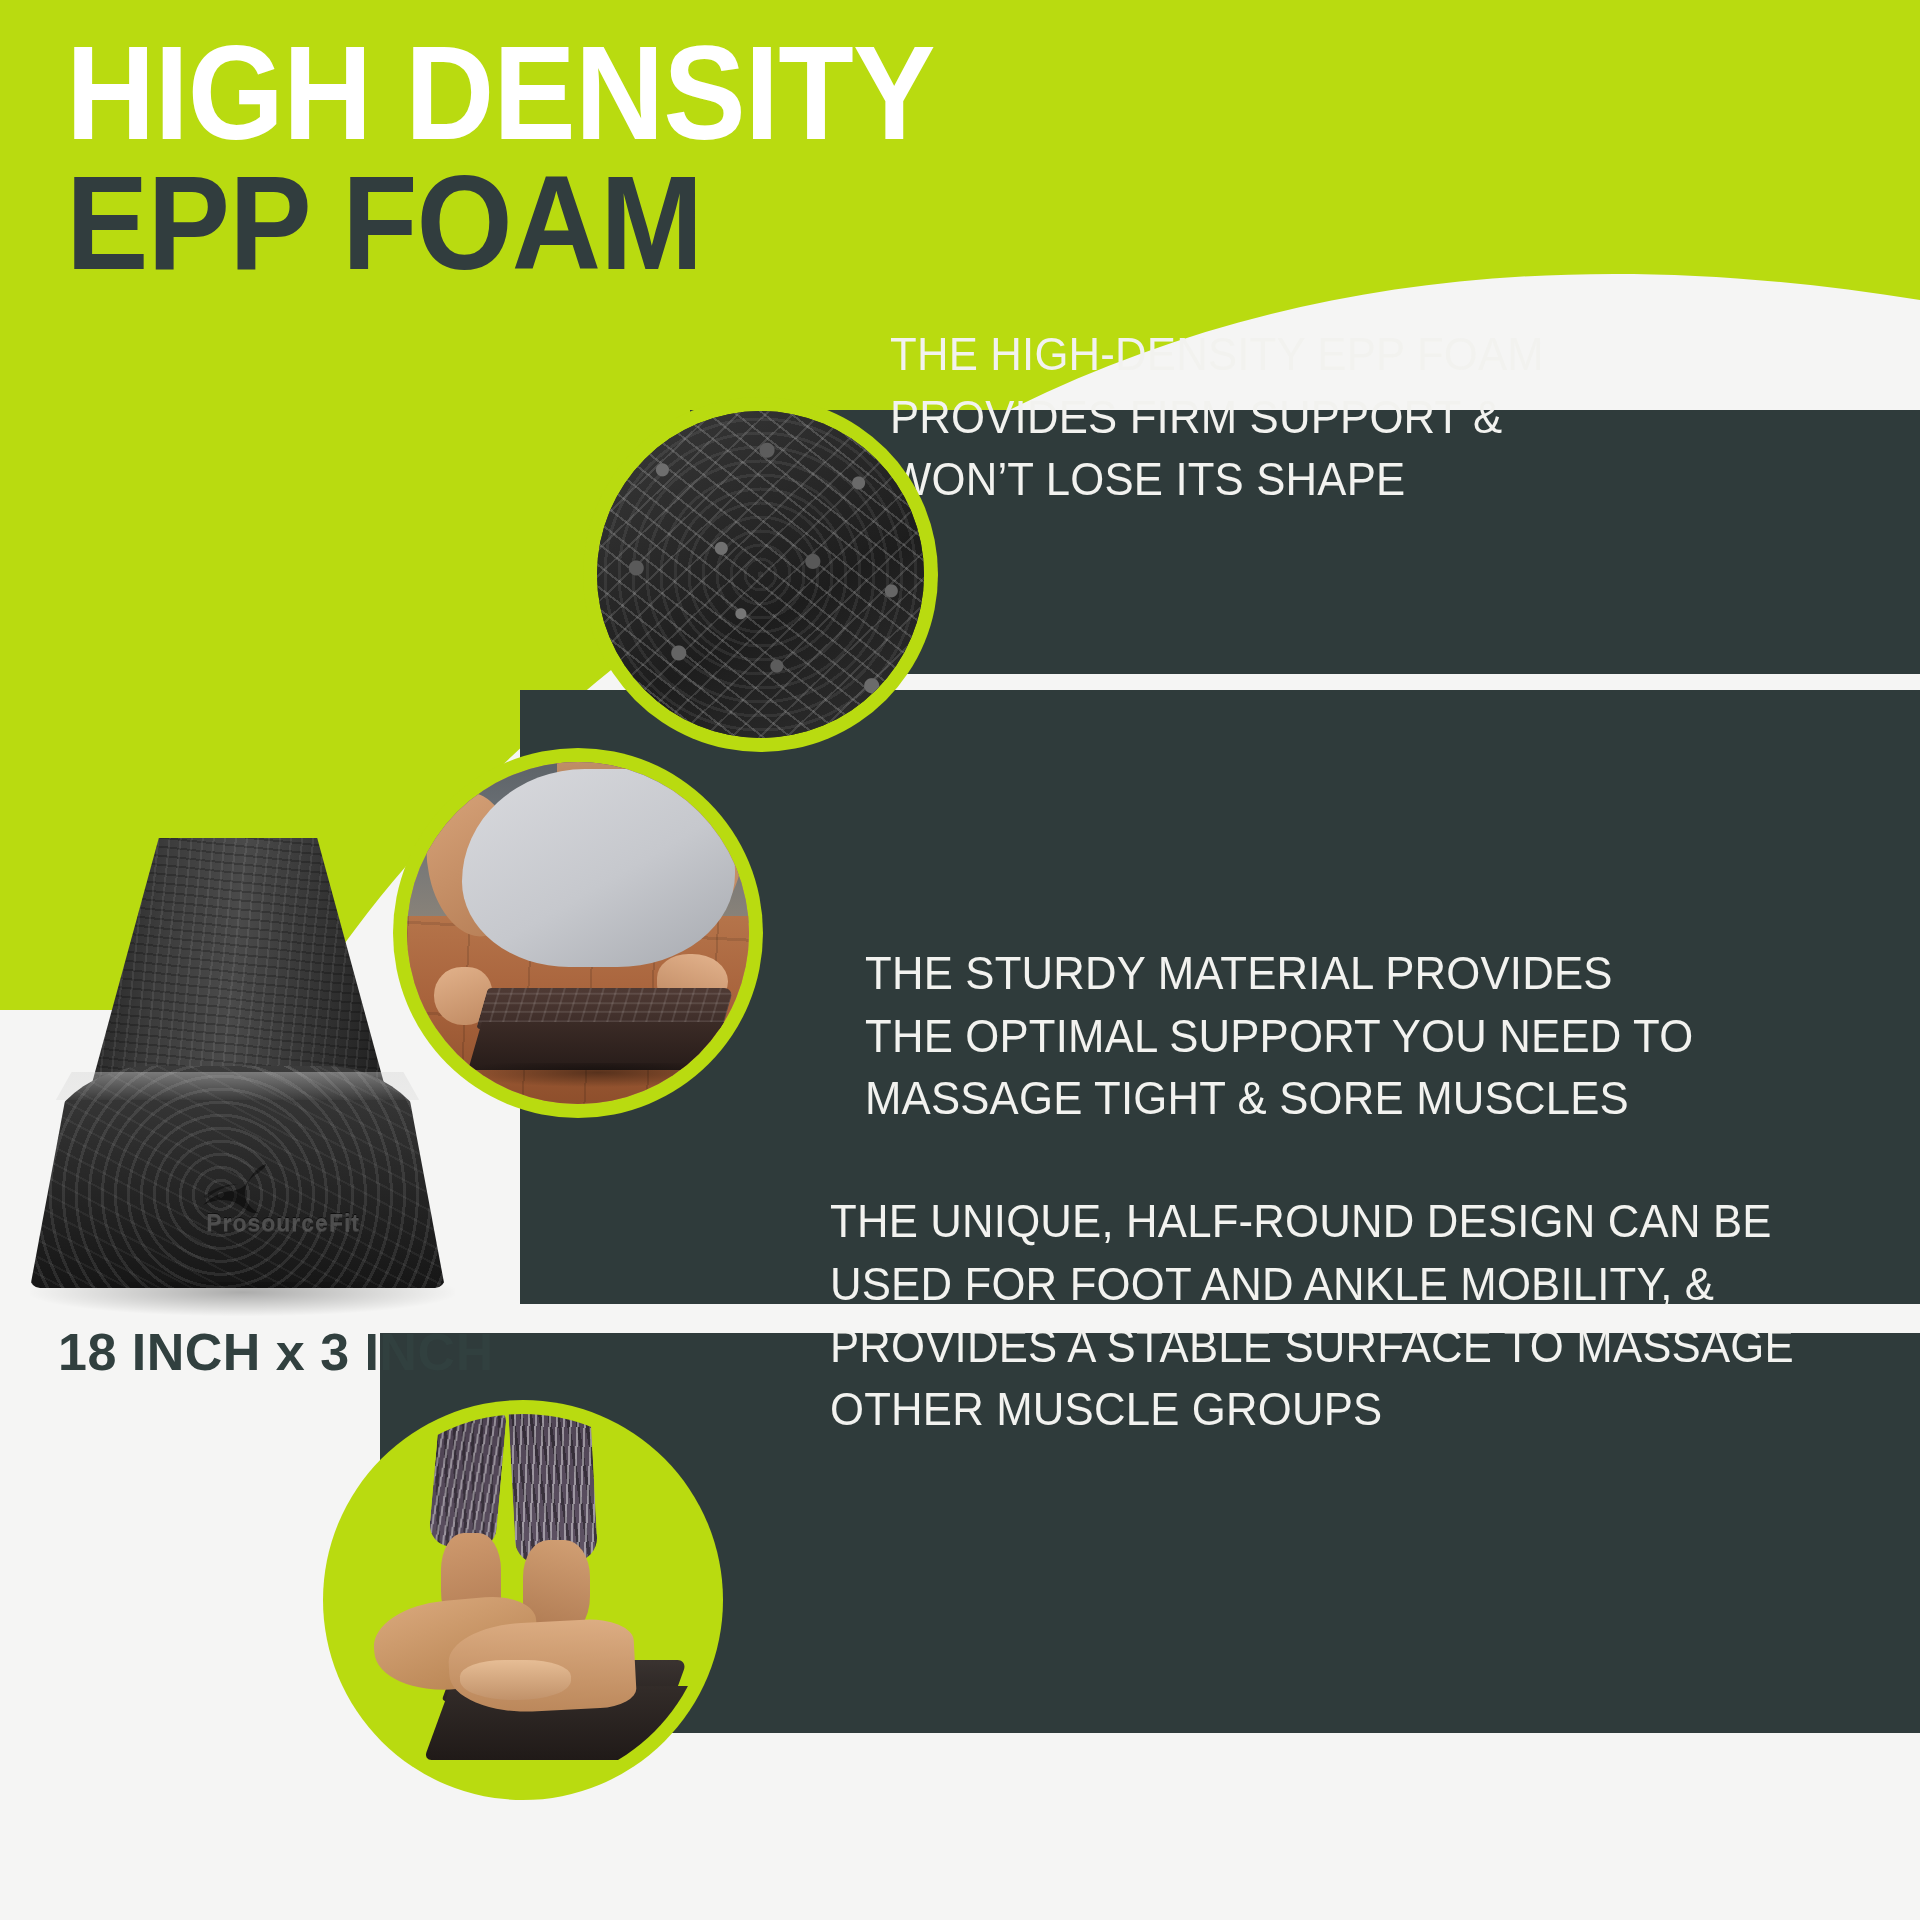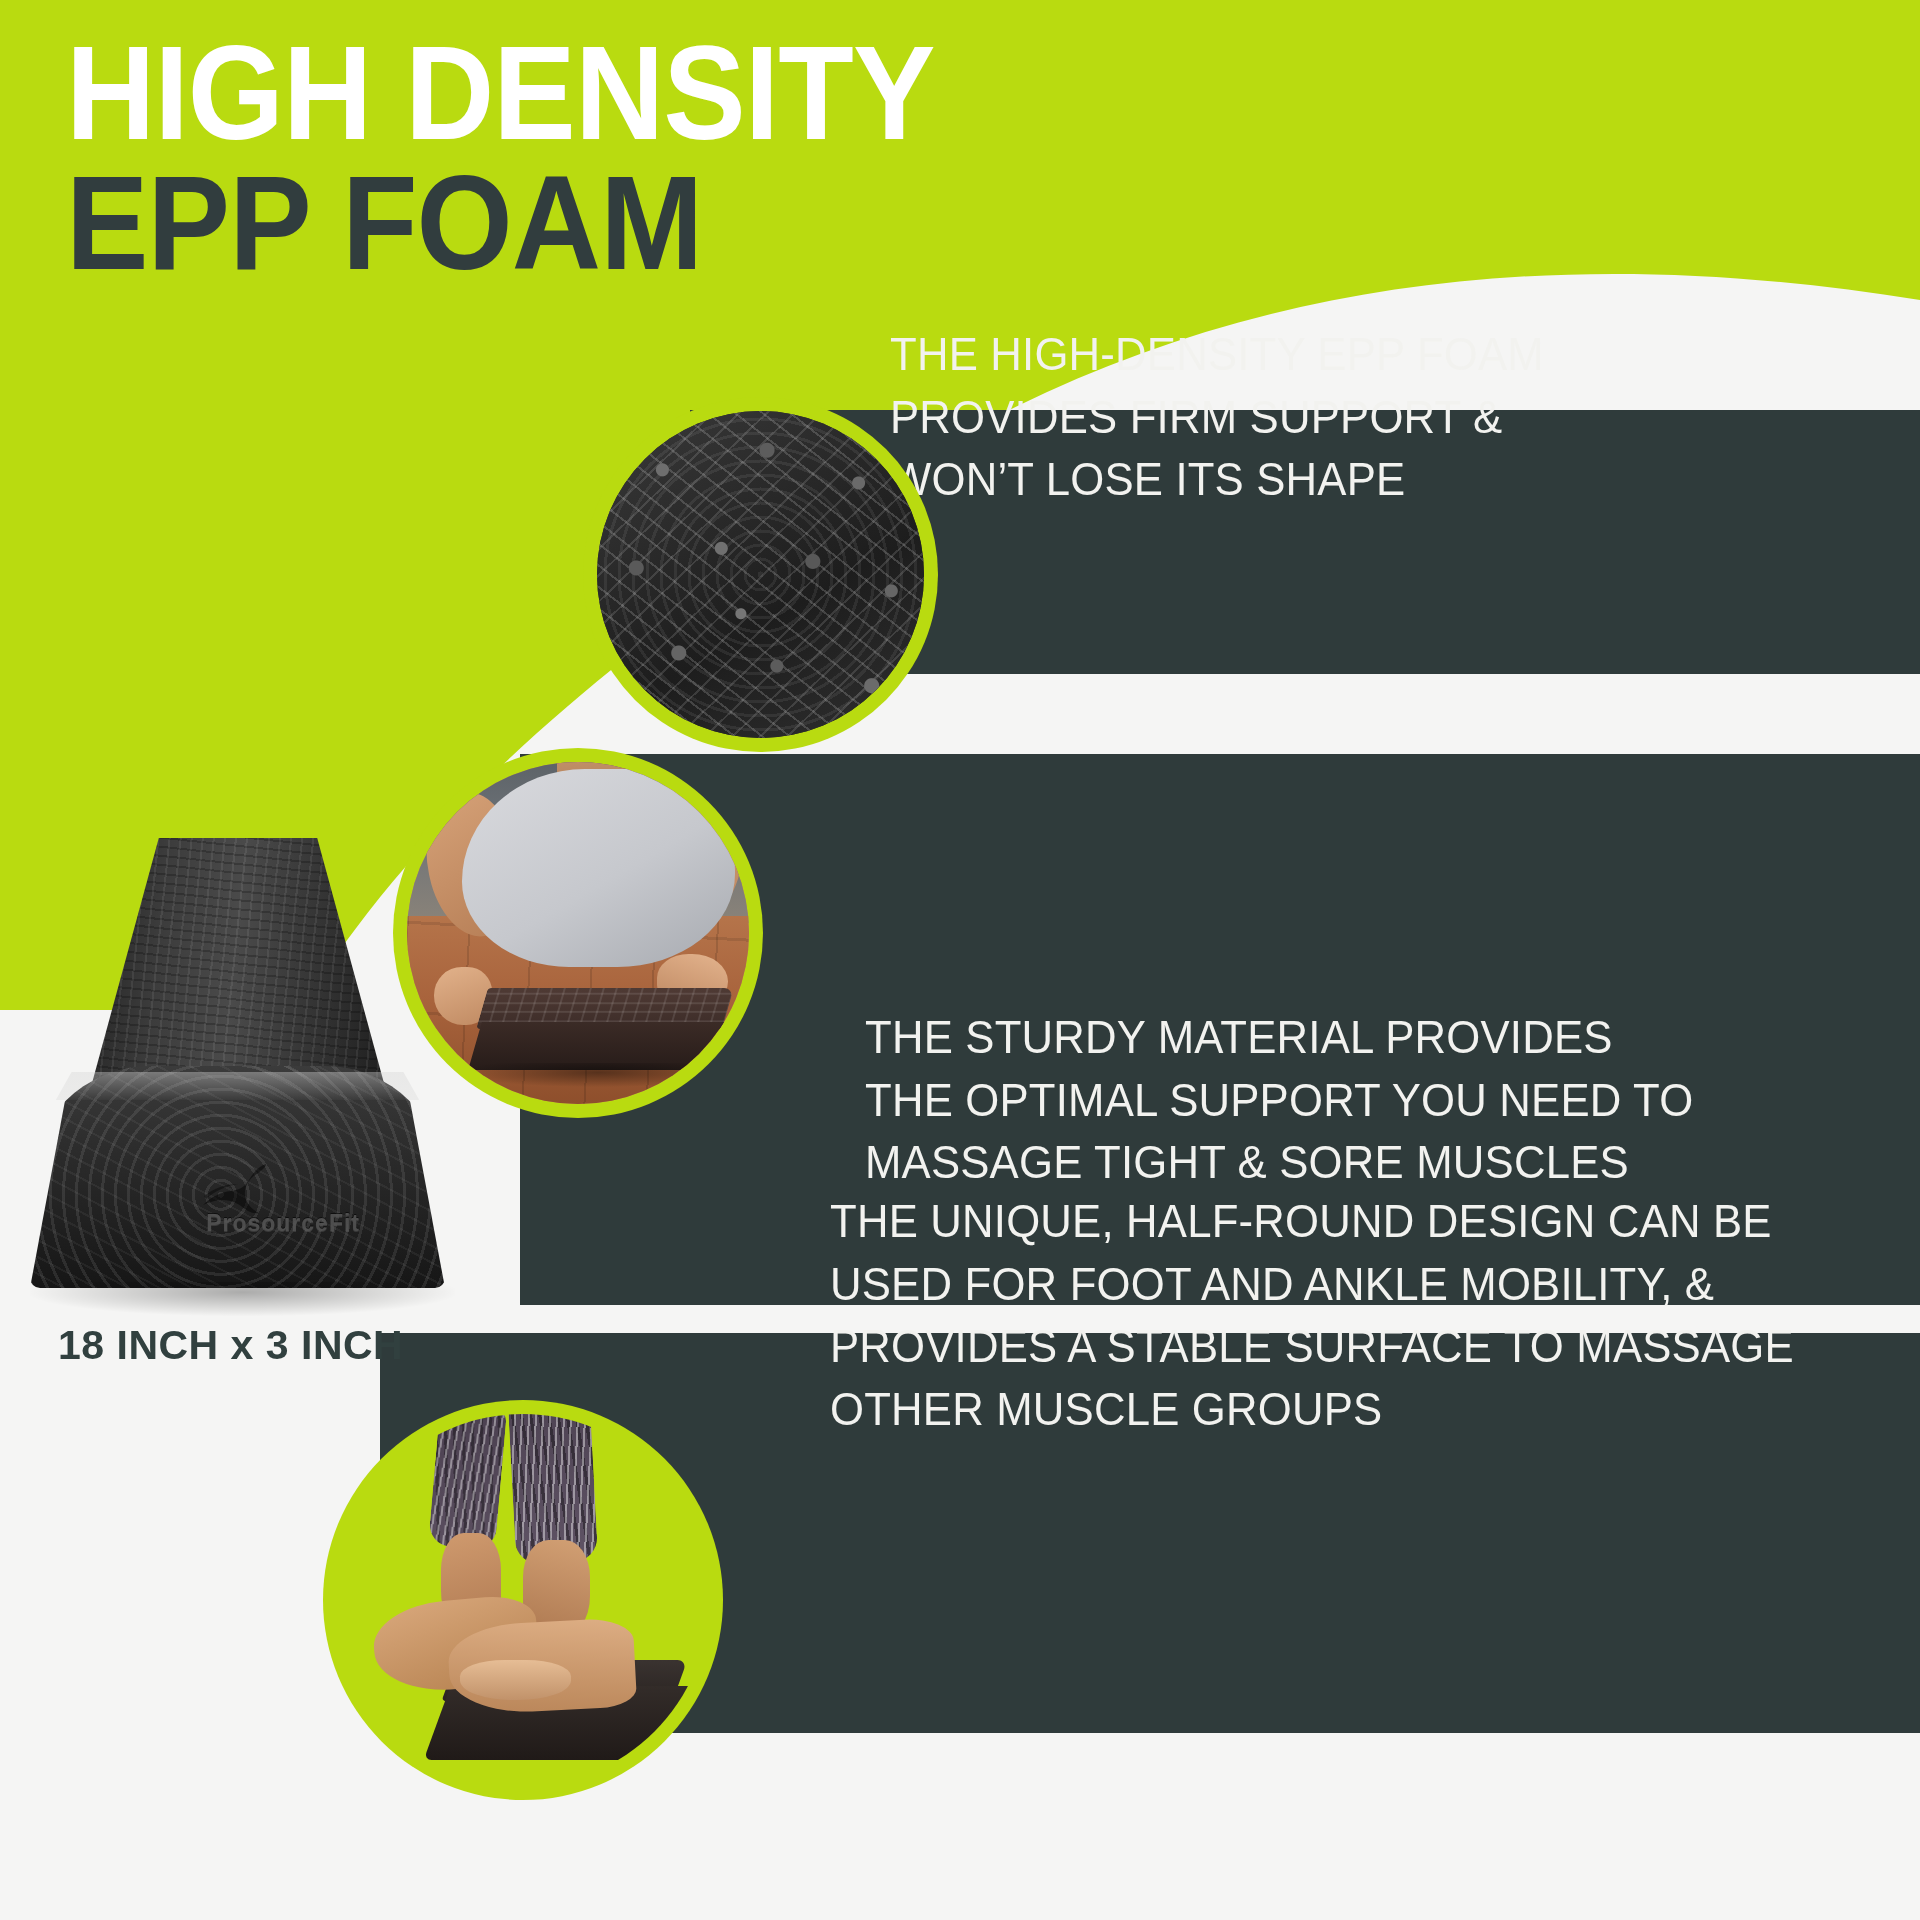--- a/index.html
+++ b/index.html
@@ -45,21 +45,21 @@
     margin-top:8px;
   }
 
   
   .panel{
     position:absolute;
     right:0;
     background:#2f3b3b;
   }
   #panel-1{top:410px;  height:264px;  left:690px;}
-  #panel-2{top:754px;  height:551px;  left:520px;}
+  #panel-2{top:690px;  height:614px;  left:520px;}
   #panel-3{top:1333px; height:400px;  left:380px;}
 
   .panel-text{
     position:absolute;
     color:#f2f2ef;
     font-size:47px;
     line-height:1.33;
     letter-spacing:0.2px;
     transform:scaleX(0.93);
     transform-origin:left top;
@@ -228,21 +228,21 @@
     text-shadow:0 1px 0 rgba(255,255,255,.14), 0 -1px 0 rgba(0,0,0,.65);
     opacity:.85;
   }
   #roller-shadow{
     position:absolute;left:0;top:444px;width:425px;height:34px;
     background:radial-gradient(ellipse at 50% 30%, rgba(0,0,0,.30), rgba(0,0,0,0) 72%);
   }
 
   #dimension-label{
     position:absolute;left:58px;top:1322px;
-    font-size:41px;font-weight:bold;
+    font-size:52px;font-weight:bold;
     letter-spacing:0.5px;
     color:#31403f;
     z-index:4;
     white-space:nowrap;
   }
 </style>
 </head>
 <body>
 
 <div id="header-banner">

